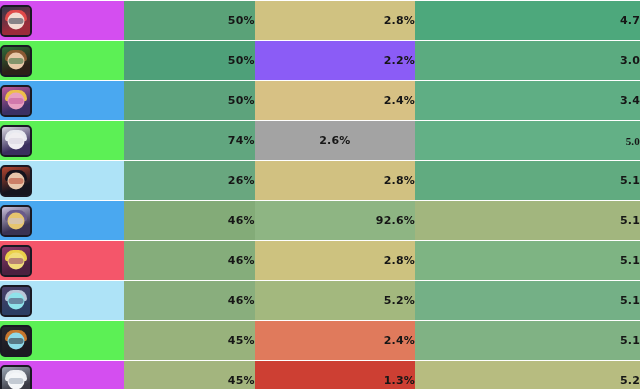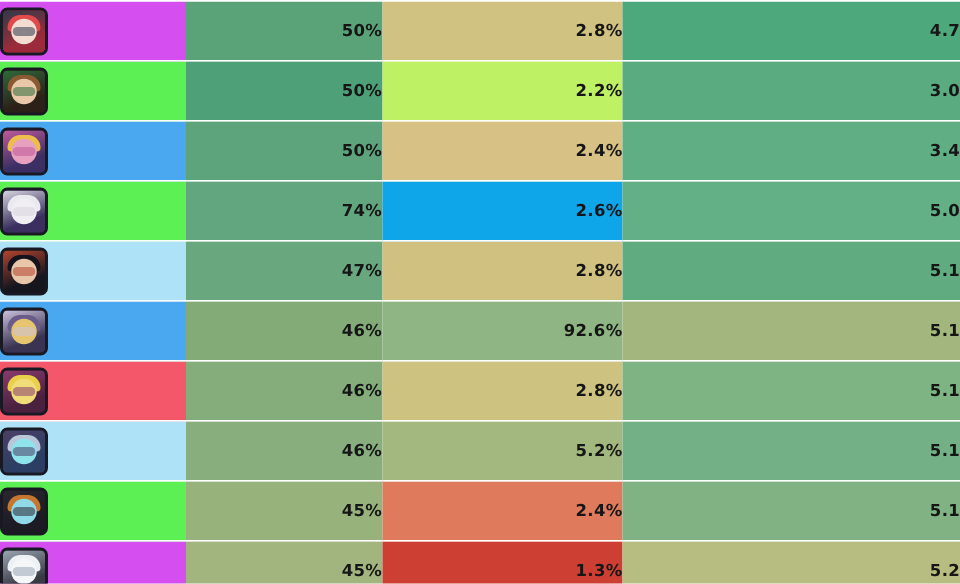--- a/index.html
+++ b/index.html
@@ -97,38 +97,38 @@
   <tbody>
       <tr>
         <td class="brawler-cell" style="background: rgb(212, 78, 240);"><span class="portrait" style="background: rgb(155, 43, 58);"><span class="p-inner" style="background: linear-gradient(160deg, rgb(47, 58, 74) 0%, rgb(155, 43, 58) 70%);"></span><span class="hair" style="background: rgb(224, 74, 74);"></span><span class="face" style="background: rgb(243, 220, 210);"></span><span class="eyes" style="background: rgb(47, 58, 74); opacity: 0.55;"></span></span></td>
         <td class="num-cell col-winrate" style="background: rgb(90, 162, 120);">50%</td>
         <td class="num-cell col-use" style="background: rgb(208, 194, 129);">2.8%</td>
         <td class="num-cell col-rank" style="background: rgb(77, 168, 124);">4.7</td>
       </tr>
       <tr>
         <td class="brawler-cell" style="background: rgb(92, 240, 85);"><span class="portrait" style="background: rgb(44, 33, 24);"><span class="p-inner" style="background: linear-gradient(160deg, rgb(47, 107, 58) 0%, rgb(44, 33, 24) 70%);"></span><span class="hair" style="background: rgb(138, 90, 51);"></span><span class="face" style="background: rgb(232, 200, 168);"></span><span class="eyes" style="background: rgb(47, 107, 58); opacity: 0.55;"></span></span></td>
         <td class="num-cell col-winrate" style="background: rgb(78, 160, 121);">50%</td>
-        <td class="num-cell col-use" style="background: #bef264;">2.2%</td>
+        <td class="num-cell col-use" style="background: #8b5cf6;">2.2%</td>
         <td class="num-cell col-rank" style="background: rgb(91, 171, 128);">3.0</td>
       </tr>
       <tr>
         <td class="brawler-cell" style="background: rgb(74, 168, 240);"><span class="portrait" style="background: rgb(59, 47, 99);"><span class="p-inner" style="background: linear-gradient(160deg, rgb(192, 90, 154) 0%, rgb(59, 47, 99) 70%);"></span><span class="hair" style="background: rgb(237, 190, 74);"></span><span class="face" style="background: rgb(232, 160, 192);"></span><span class="eyes" style="background: rgb(192, 90, 154); opacity: 0.55;"></span></span></td>
         <td class="num-cell col-winrate" style="background: rgb(93, 163, 124);">50%</td>
         <td class="num-cell col-use" style="background: rgb(215, 193, 132);">2.4%</td>
         <td class="num-cell col-rank" style="background: rgb(95, 174, 132);">3.4</td>
       </tr>
       <tr>
         <td class="brawler-cell" style="background: rgb(92, 240, 85);"><span class="portrait" style="background: rgb(58, 47, 94);"><span class="p-inner" style="background: linear-gradient(160deg, rgb(216, 214, 224) 0%, rgb(58, 47, 94) 70%);"></span><span class="hair" style="background: rgb(233, 234, 240);"></span><span class="face" style="background: rgb(240, 238, 242);"></span><span class="eyes" style="background: rgb(216, 214, 224); opacity: 0.55;"></span></span></td>
         <td class="num-cell col-winrate" style="background: rgb(97, 166, 127);">74%</td>
-        <td class="num-cell col-use" style="background: #0ea5e9;">2.6%</td>
-        <td class="num-cell col-rank" style="background: rgb(99, 176, 134);">5.0</td>
+        <td class="num-cell col-use" style="background: #a3a3a3; text-align: center;">2.6%</td>
+        <td class="num-cell col-rank" style="background: rgb(99, 176, 134); font-family: Liberation Serif, serif;">5.0</td>
       </tr>
       <tr>
         <td class="brawler-cell" style="background: rgb(174, 227, 247);"><span class="portrait" style="background: rgb(22, 22, 31);"><span class="p-inner" style="background: linear-gradient(160deg, rgb(180, 69, 47) 0%, rgb(22, 22, 31) 70%);"></span><span class="hair" style="background: rgb(21, 19, 28);"></span><span class="face" style="background: rgb(231, 198, 170);"></span><span class="eyes" style="background: rgb(180, 69, 47); opacity: 0.55;"></span></span></td>
-        <td class="num-cell col-winrate" style="background: rgb(105, 167, 127);">47%</td>
+        <td class="num-cell col-winrate" style="background: rgb(105, 167, 127);">26%</td>
         <td class="num-cell col-use" style="background: rgb(209, 193, 129);">2.8%</td>
         <td class="num-cell col-rank" style="background: rgb(97, 171, 128);">5.1</td>
       </tr>
       <tr>
         <td class="brawler-cell" style="background: rgb(74, 168, 240);"><span class="portrait" style="background: rgb(58, 51, 82);"><span class="p-inner" style="background: linear-gradient(160deg, rgb(203, 194, 221) 0%, rgb(58, 51, 82) 70%);"></span><span class="hair" style="background: rgb(106, 91, 138);"></span><span class="face" style="background: rgb(230, 197, 110);"></span><span class="eyes" style="background: rgb(203, 194, 221); opacity: 0.55;"></span></span></td>
         <td class="num-cell col-winrate" style="background: rgb(131, 171, 120);">46%</td>
         <td class="num-cell col-use" style="background: rgb(142, 181, 131);">92.6%</td>
         <td class="num-cell col-rank" style="background: rgb(162, 182, 126);">5.1</td>
       </tr>
       <tr>

